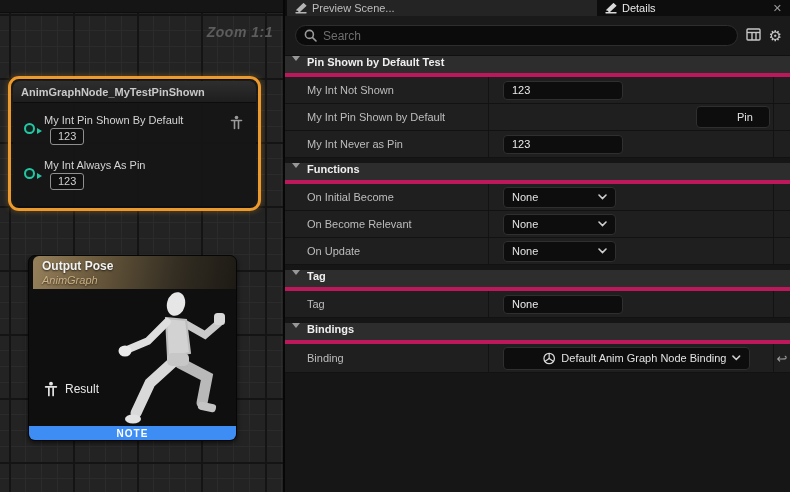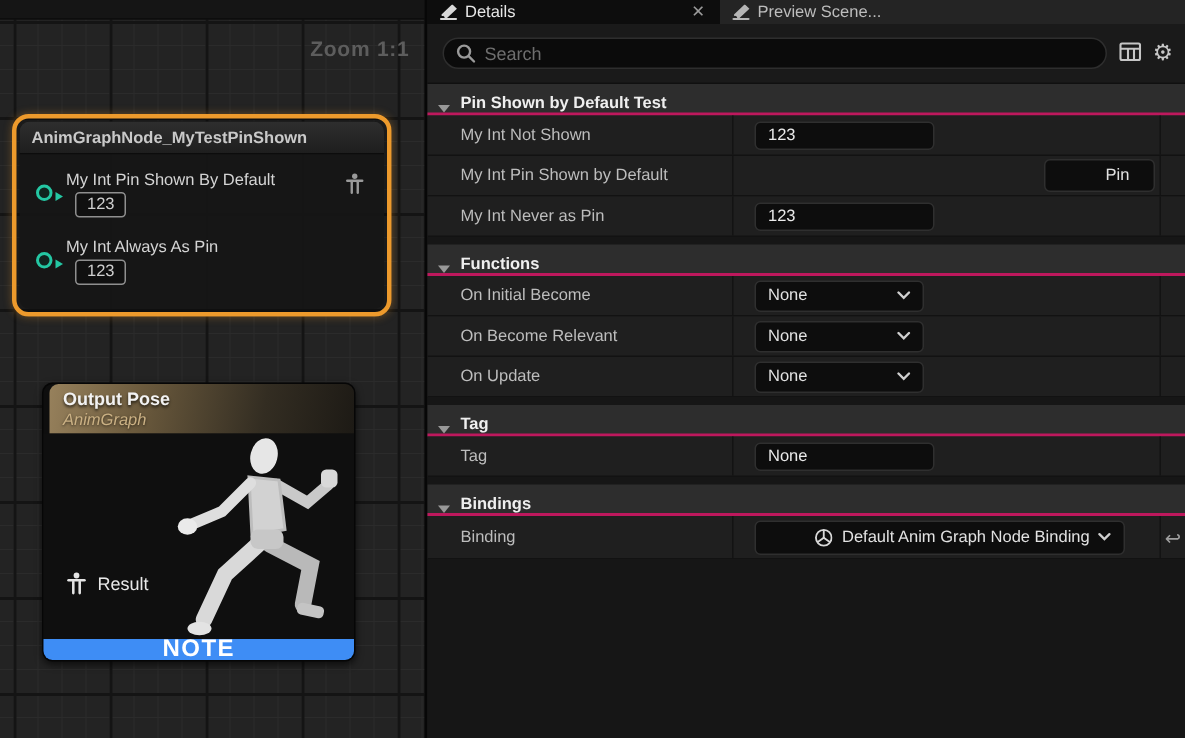--- a/index.html
+++ b/index.html
@@ -15,21 +15,21 @@
       linear-gradient(#141414 2px, transparent 2px),
       linear-gradient(90deg,#141414 2px, transparent 2px),
       linear-gradient(#2b2b2b 1px, transparent 1px),
       linear-gradient(90deg,#2b2b2b 1px, transparent 1px);
     background-size:64px 64px,64px 64px,16px 16px,16px 16px;
     background-position:9px 14px,9px 14px,9px 14px,9px 14px;
   }
   .graph-top-band { position:absolute; left:0; top:0; width:100%; height:13px;
     background:#151515; border-bottom:1px solid #0d0d0d; }
   .zoom-label { position:absolute; top:24px; right:10px; color:#5d5d5d;
-    font-size:14px; font-weight:bold; letter-spacing:0.5px; }
+    font-size:14px; font-weight:bold; letter-spacing:0.5px;font-style:italic; }
   .panel-divider { position:absolute; left:283px; top:0; width:2px; height:492px; background:#070707; }
 
   
   .node-sel { position:absolute; left:8px; top:76px; width:253px; height:135px;
     border:3px solid #ED9A2C; border-radius:11px; background:rgba(0,0,0,0.25);
     box-shadow:0 0 6px rgba(237,154,44,0.35); }
   .node1 { position:absolute; left:2px; top:2px; right:2px; bottom:2px;
     background:#161616f2; border-radius:7px; }
   .node1-header { position:absolute; left:0; top:0; right:0; height:22px;
     background:linear-gradient(#2e2e2e,#1e1e1e); border-radius:7px 7px 0 0;
@@ -55,21 +55,21 @@
   .node2-title { color:#f2f2f2; font-size:12px; font-weight:bold; line-height:15px;
     text-shadow:0 1px 2px rgba(0,0,0,0.7); }
   .node2-subtitle { color:#cbb184; font-size:11px; font-style:italic; line-height:13px;
     text-shadow:0 1px 2px rgba(0,0,0,0.6); }
   .node2-body { position:absolute; left:0; top:33px; right:0; bottom:14px; background:#101010cc; overflow:hidden; }
   .result-row { position:absolute; left:15px; top:92px; display:flex; align-items:center; gap:7px; }
   .result-label { color:#e8e8e8; font-size:12px; }
   .mannequin { position:absolute; right:0px; top:2px; }
   .note-bar { position:absolute; left:0; bottom:0; right:0; height:14px; background:#3E8DF5;
     border-radius:0 0 6px 6px; display:flex; align-items:center; justify-content:center; }
-  .note-text { color:#ffffff; font-size:16px; font-weight:bold; letter-spacing:1px; }
+  .note-text { color:#ffffff; font-size:10px; font-weight:bold; letter-spacing:1px; }
 
   
   .details { position:absolute; left:285px; top:0; width:505px; height:492px; background:#161616; }
   .tabbar { position:absolute; left:0; top:0; right:0; height:16px; background:#0d0d0d; display:flex; }
   .tab { display:flex; align-items:center; gap:5px; padding:0 8px; height:16px; }
   .tab.active { width:193px; background:#0d0d0d; }
   .tab.inactive { flex:1; background:#242424; border-left:2px solid #0d0d0d; }
   .tab-label { font-size:11px; color:#e8e8e8; white-space:nowrap; overflow:hidden; }
   .tab.inactive .tab-label { color:#bdbdbd; }
   .tab-close { margin-left:auto; color:#9a9a9a; font-size:11px; line-height:11px; cursor:pointer; }
@@ -77,22 +77,22 @@
   .search-row { position:absolute; left:0; top:16px; right:0; height:40px; background:#1a1a1a;
     display:flex; align-items:center; padding:0 8px 0 10px; gap:8px; border-bottom:1px solid #101010; }
   .search-box { flex:1; height:21px; background:#0b0b0b; border:1px solid #2e2e2e; border-radius:11px;
     display:flex; align-items:center; padding:0 8px; gap:6px; }
   .search-input { flex:1; background:transparent; border:none; outline:none; color:#d0d0d0; font-size:12px;
     font-family:"Liberation Sans",sans-serif; }
   .search-input::placeholder { color:#6e6e6e; }
   .toolbar-icon { color:#c6c6c6; font-size:15px; line-height:15px; }
 
   .rows { position:absolute; left:0; top:56px; right:0; }
-  .cat { height:21px; background:#2d2d2d; border-bottom:2px solid #be185d;
-    display:flex; align-items:flex-end; gap:7px; padding-left:7px; }
+  .cat { height:21px; background:#2d2d2d; border-bottom:4px solid #be185d;
+    display:flex; align-items:flex-start; gap:7px; padding-left:7px; }
   .cat-arrow { width:0; height:0; border-left:4px solid transparent; border-right:4px solid transparent;
     border-top:5px solid #989898; }
   .cat-title { color:#efefef; font-size:11px; font-weight:bold; }
   .sect-gap { height:5px; background:#161616; }
   .prow { height:27px; display:flex; border-bottom:1px solid #121212; background:#1f1f1f; }
   .prow-name { width:204px; display:flex; align-items:center; padding-left:22px;
     border-right:1px solid #131313; color:#bdbdbd; font-size:11px; }
   .prow-val { flex:1; display:flex; align-items:center; padding-left:14px; border-right:1px solid #131313; }
   .prow-rail { width:16px; display:flex; align-items:center; justify-content:center; }
   .reset-arrow { color:#9f9f9f; font-size:13px; line-height:13px; cursor:pointer; }
@@ -193,38 +193,38 @@
         <span class="note-text">NOTE</span>
       </div>
     </div>
   </div>
 
   <div class="panel-divider"></div>
 
   <div class="details">
 
     <div class="tabbar">
+      <div class="tab inactive">
+        <svg width="12" height="11" viewBox="0 0 12 11">
+          <g stroke="#b5b5b5" stroke-width="1.4" fill="none" stroke-linecap="round">
+            <path d="M2,7 L8.5,0.8 L10.6,2.8 L4,9" fill="#b5b5b5"></path>
+            <line x1="1" y1="9.7" x2="11" y2="9.7"></line>
+          </g>
+        </svg>
+        <span class="tab-label">Preview Scene...</span>
+      </div>
       <div class="tab active">
         <svg width="12" height="11" viewBox="0 0 12 11">
           <g stroke="#d8d8d8" stroke-width="1.4" fill="none" stroke-linecap="round">
             <path d="M2,7 L8.5,0.8 L10.6,2.8 L4,9" fill="#d8d8d8"></path>
             <line x1="1" y1="9.7" x2="11" y2="9.7"></line>
           </g>
         </svg>
         <span class="tab-label">Details</span>
         <span class="tab-close">✕</span>
-      </div>
-      <div class="tab inactive">
-        <svg width="12" height="11" viewBox="0 0 12 11">
-          <g stroke="#b5b5b5" stroke-width="1.4" fill="none" stroke-linecap="round">
-            <path d="M2,7 L8.5,0.8 L10.6,2.8 L4,9" fill="#b5b5b5"></path>
-            <line x1="1" y1="9.7" x2="11" y2="9.7"></line>
-          </g>
-        </svg>
-        <span class="tab-label">Preview Scene...</span>
       </div>
     </div>
 
     <div class="search-row">
       <div class="search-box">
         <svg width="13" height="13" viewBox="0 0 13 13">
           <circle cx="5.4" cy="5.4" r="4" fill="none" stroke="#9a9a9a" stroke-width="1.6"></circle>
           <line x1="8.6" y1="8.6" x2="12" y2="12" stroke="#9a9a9a" stroke-width="1.6" stroke-linecap="round"></line>
         </svg>
         <input class="search-input" type="text" placeholder="Search" style="">

